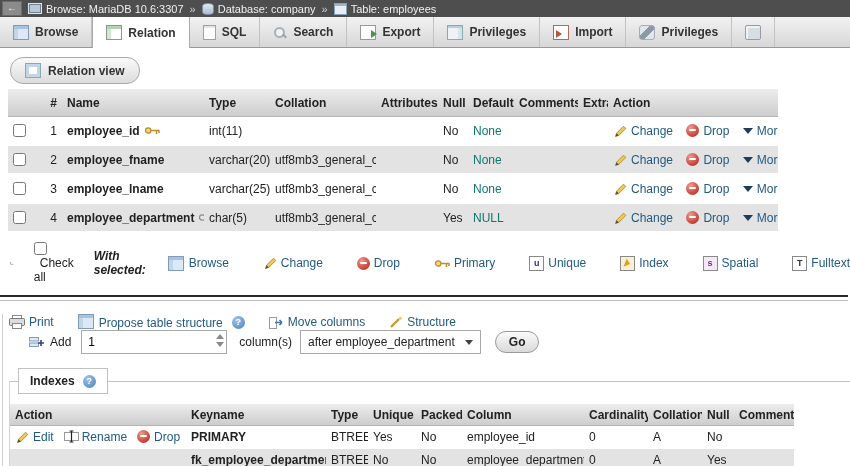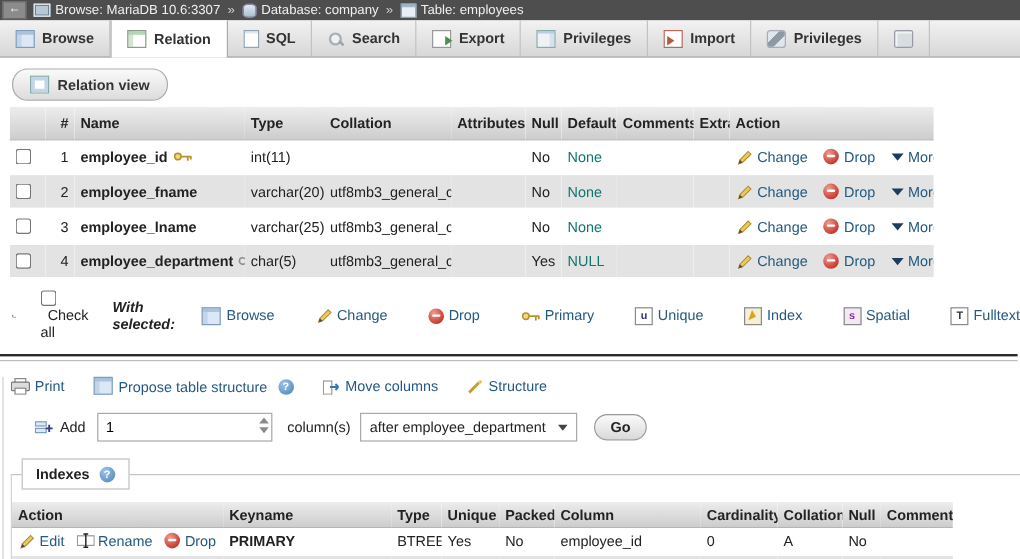--- a/index.html
+++ b/index.html
@@ -73,21 +73,21 @@
   .chk-lbl{margin-left:6px;}
   .with-sel{font-style:italic;margin-right:22px;font-weight:bold;}
   input[type=checkbox]{width:13px;height:13px;margin:0;vertical-align:-2px;cursor:pointer;}
 
   .divider{height:3px;border-top:2px solid #2a2a2a;border-bottom:1px solid #bdbdbd;margin:11px 0 0 0;width:848px;}
 
   
   .lower{border-left:1px solid #cfcfcf;margin-left:2px;padding-left:6px;}
   .tools{display:flex;align-items:center;margin-top:13px;}
   .tools .tool{display:flex;align-items:center;margin-right:24px;}
-  .addrow{display:flex;align-items:center;margin-top:14px;padding-left:20px;}
+  .addrow{display:flex;align-items:center;padding-left:20px;}
   .numwrap{position:relative;margin-left:10px;}
   .numwrap input{width:118px;height:20px;border:1px solid #a9a9a9;padding:1px 20px 1px 6px;font:12px "Liberation Sans",sans-serif;}
   .spinner{position:absolute;right:3px;top:4px;display:flex;flex-direction:column;gap:3px;cursor:pointer;}
   .spinner i{display:block;width:0;height:0;border-left:4px solid transparent;border-right:4px solid transparent;}
   .spinner .up{border-bottom:5px solid #8a8a8a;}
   .spinner .dn{border-top:5px solid #8a8a8a;}
   .sel-box{display:flex;align-items:center;gap:10px;border:1px solid #a9a9a9;background:#fff;height:22px;padding:0 7px;margin-left:8px;cursor:pointer;}
   .caret-dn{width:0;height:0;border-left:4px solid transparent;border-right:4px solid transparent;border-top:5px solid #444;}
   .go-btn{margin-left:14px;background:linear-gradient(#fbfbfb,#d9d9d9);border:1px solid #9a9a9a;border-radius:12px;padding:3px 13px;font-weight:bold;color:#222;cursor:pointer;}
   .addlbl{margin-left:6px;}

